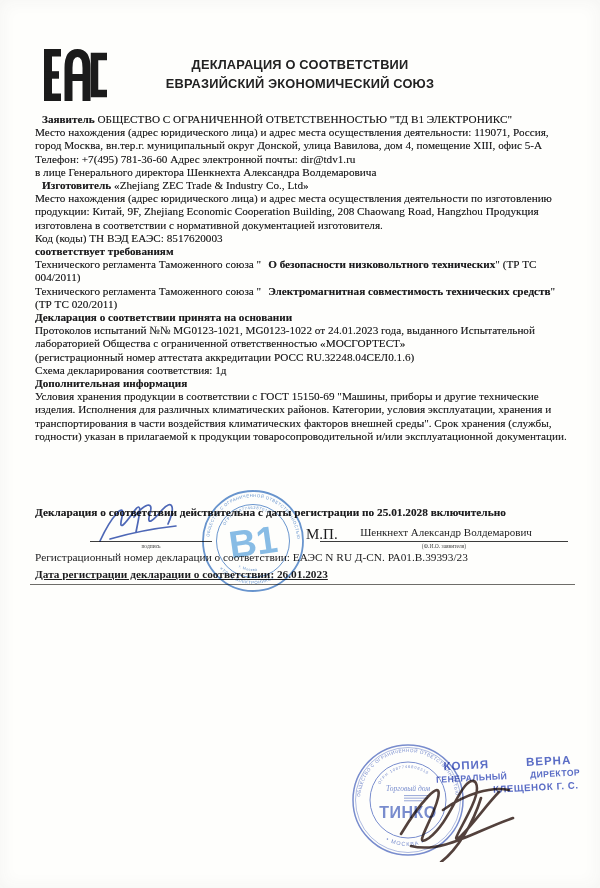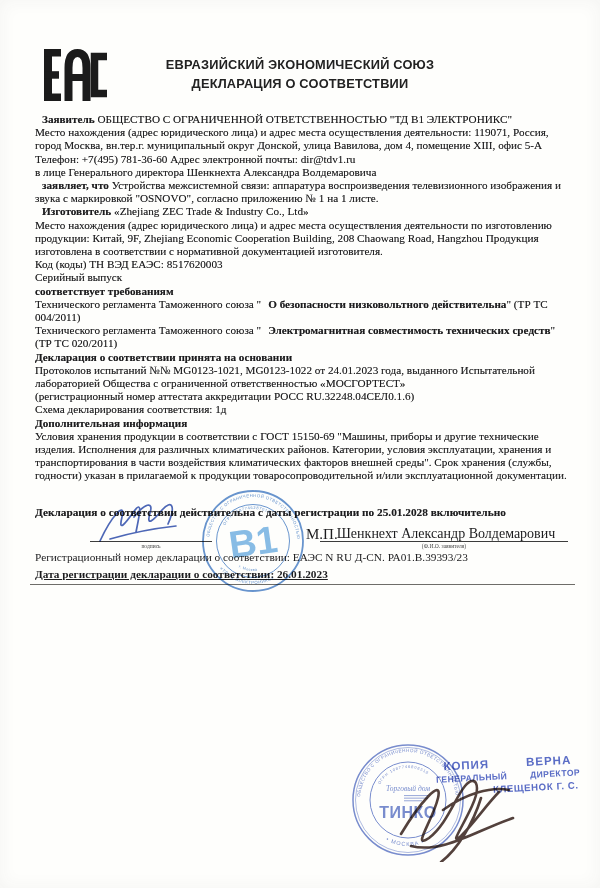--- a/index.html
+++ b/index.html
@@ -13,21 +13,21 @@
   .bodyblock{position:absolute;left:35px;top:113px;width:536px;font-size:11.2px;
              line-height:13.2px;text-shadow:0 0 .35px rgba(40,40,40,.5);}
   .bodyblock p{margin:0;}
   .b{font-weight:bold;margin-left:7px;}
   .abs{position:absolute;}
   .validity{left:35px;top:506px;width:540px;font-size:11.3px;font-weight:bold;
             text-shadow:0 0 .35px rgba(40,40,40,.5);}
   .mp{left:258px;top:526px;font-size:15px;margin-left:48px;}
   .sigline{left:90px;top:541px;width:122px;border-top:1px solid #3c3c3c;}
   .sigcap{left:90px;top:543px;width:122px;text-align:center;font-size:5.5px;color:#444;}
-  .fio{left:325px;top:526px;width:242px;text-align:center;font-size:14px;}
+  .fio{left:325px;top:526px;width:242px;text-align:center;font-size:11px;}
   .fioline{left:320px;top:541px;width:248px;border-top:1px solid #3c3c3c;}
   .fiocap{left:320px;top:543px;width:248px;text-align:center;font-size:5.5px;color:#444;}
   .regnum{left:35px;top:551px;width:545px;font-size:11.3px;font-weight:normal;}
   .regdate{left:35px;top:568px;width:545px;font-size:11.3px;font-weight:bold;text-decoration:underline;}
   .rule{left:30px;top:584px;width:545px;border-top:1.2px solid #55544f;opacity:.85;}
   .stamp{mix-blend-mode:multiply;}
   .copy{left:436px;top:757px;width:144px;transform:rotate(-3deg);
         font-family:"Liberation Sans",sans-serif;font-weight:bold;color:#4c60c4;
         mix-blend-mode:multiply;opacity:.92;}
   .copy .r1{display:flex;justify-content:space-between;padding:0 8px;font-size:11.5px;letter-spacing:1px;}
@@ -49,36 +49,34 @@
         <rect x="3" y="22.2" width="15" height="7.5"></rect>
         <rect x="3" y="44.5" width="17" height="7.5"></rect>
       </g>
       <path d="M27.5,52 V19 Q27.5,4 36.5,4 Q45.5,4 45.5,19 V52" fill="none" stroke="#1b1b1b" stroke-width="8"></path>
       <rect x="27" y="25" width="19" height="7" fill="#1b1b1b"></rect>
       <path d="M66,7.5 H53.5 V44.5 H66" fill="none" stroke="#1b1b1b" stroke-width="7.5"></path>
     </svg>
   </div>
 
   <div class="hdr">
+    <div>ДЕКЛАРАЦИЯ О СООТВЕТСТВИИ</div>
     <div>ЕВРАЗИЙСКИЙ ЭКОНОМИЧЕСКИЙ СОЮЗ</div>
-    <div>ДЕКЛАРАЦИЯ О СООТВЕТСТВИИ</div>
   </div>
 
   <div class="bodyblock">
     <p><span class="b">Заявитель</span><span> ОБЩЕСТВО С ОГРАНИЧЕННОЙ ОТВЕТСТВЕННОСТЬЮ "ТД В1 ЭЛЕКТРОНИКС"</span></p>
     <p>Место нахождения (адрес юридического лица) и адрес места осуществления деятельности: 119071, Россия, город Москва, вн.тер.г. муниципальный округ Донской, улица Вавилова, дом 4, помещение XIII, офис 5-А</p>
     <p>Телефон: +7(495) 781-36-60 Адрес электронной почты: dir@tdv1.ru</p>
     <p>в лице Генерального директора Шенкнехта Александра Волдемаровича</p>
-    <p><span class="b">заявляет, что</span><span> Устройства межсистемной связи: аппаратура воспроизведения телевизионного изображения и звука с маркировкой "OSNOVO", согласно приложению № 1 на 1 листе.</span></p>
     <p><span class="b">Изготовитель</span><span> «Zhejiang ZEC Trade &amp; Industry Co., Ltd»</span></p>
     <p>Место нахождения (адрес юридического лица) и адрес места осуществления деятельности по изготовлению продукции: Китай, 9F, Zhejiang Economic Cooperation Building, 208 Chaowang Road, Hangzhou Продукция изготовлена в соответствии с нормативной документацией изготовителя.</p>
     <p>Код (коды) ТН ВЭД ЕАЭС: 8517620003</p>
-    <p>Серийный выпуск</p>
     <p class="b">соответствует требованиям</p>
-    <p><span>Технического регламента Таможенного союза "</span><span class="b">О безопасности низковольтного действительна</span><span>" (ТР ТС 004/2011)</span></p>
+    <p><span>Технического регламента Таможенного союза "</span><span class="b">О безопасности низковольтного технических</span><span>" (ТР ТС 004/2011)</span></p>
     <p><span>Технического регламента Таможенного союза "</span><span class="b">Электромагнитная совместимость технических средств</span><span>" (ТР ТС 020/2011)</span></p>
     <p class="b">Декларация о соответствии принята на основании</p>
     <p>Протоколов испытаний №№ MG0123-1021, MG0123-1022 от 24.01.2023 года, выданного Испытательной лабораторией Общества с ограниченной ответственностью «МОСГОРТЕСТ»</p>
     <p>(регистрационный номер аттестата аккредитации РОСС RU.32248.04СЕЛ0.1.6)</p>
     <p>Схема декларирования соответствия: 1д</p>
     <p class="b">Дополнительная информация</p>
     <p>Условия хранения продукции в соответствии с ГОСТ 15150-69 "Машины, приборы и другие технические изделия. Исполнения для различных климатических районов. Категории, условия эксплуатации, хранения и транспортирования в части воздействия климатических факторов внешней среды". Срок хранения (службы, годности) указан в прилагаемой к продукции товаросопроводительной и/или эксплуатационной документации.</p>
   </div>
 
   <div class="abs validity">Декларация о соответствии действительна с даты регистрации по 25.01.2028 включительно</div>

